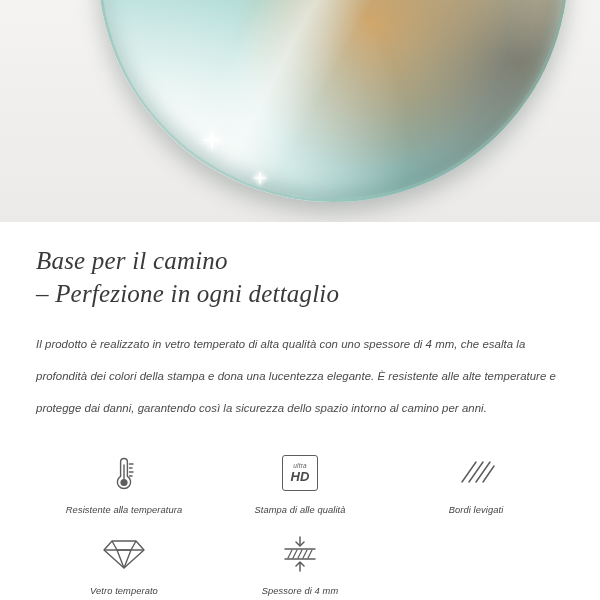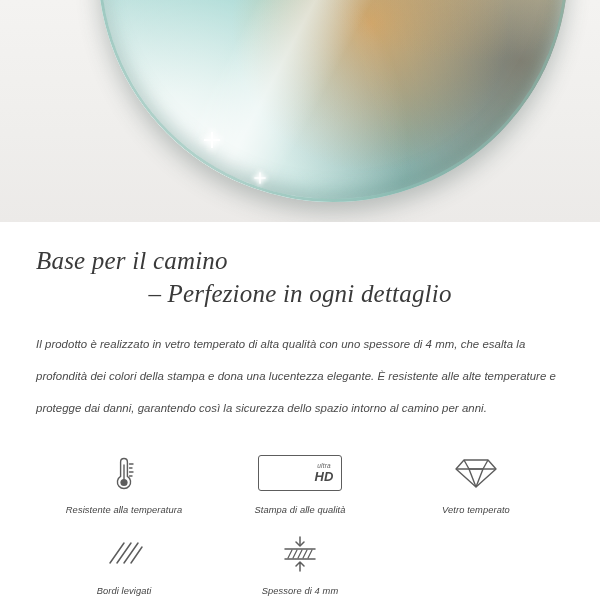--- a/index.html
+++ b/index.html
@@ -103,21 +103,21 @@
   .headline {
     margin: 0;
     padding-top: 22px;
     font-family: "Liberation Serif", serif;
     font-size: 25px;
     line-height: 33px;
     font-weight: 400;
     color: #3a3a3a;
     letter-spacing: 0.2px;
   }
-  .headline .line2 { display: block; text-align: center; }
+  .headline .line2 { display: block; }
   .paragraph {
     margin: 18px 0 0 0;
     font-size: 11.4px;
     line-height: 32px;
     color: #4a4a4a;
     max-width: 536px;
     letter-spacing: 0.05px;
   }
 
   
@@ -150,21 +150,20 @@
   .ultrahd {
     width: 34px;
     height: 34px;
     border: 1.6px solid #5d5d5d;
     border-radius: 3px;
     display: flex;
     flex-direction: column;
     align-items: center;
     justify-content: center;
     line-height: 1;
-    padding-left: 48px;
   }
   .ultrahd .u-top {
     font-size: 6.5px;
     color: #5d5d5d;
     letter-spacing: 0.2px;
   }
   .ultrahd .u-bot {
     font-size: 13px;
     font-weight: bold;
     color: #4a4a4a;
@@ -220,45 +219,45 @@
             <span class="u-top">ultra</span>
             <span class="u-bot">HD</span>
           </div>
         </div>
         <div class="feature-label">Stampa di alle qualità</div>
       </div>
 
 
       <div class="feature">
         <div class="feature-icon">
+          <svg width="40" height="34" viewBox="0 0 40 34">
+            <g fill="none" stroke="#5d5d5d" stroke-width="1.5" stroke-linecap="round">
+              <line x1="6" y1="26" x2="20" y2="6"></line>
+              <line x1="13" y1="26" x2="27" y2="6"></line>
+              <line x1="20" y1="26" x2="34" y2="6"></line>
+              <line x1="27" y1="26" x2="38" y2="10"></line>
+            </g>
+          </svg>
+        </div>
+        <div class="feature-label">Bordi levigati</div>
+      </div>
+
+      <div class="feature">
+        <div class="feature-icon">
           <svg width="42" height="36" viewBox="0 0 42 36">
             <g fill="none" stroke="#5d5d5d" stroke-width="1.4" stroke-linejoin="round">
               <path d="M9 5 H33 L41 14 L21 32 L1 14 Z"></path>
               <path d="M1 14 H41"></path>
               <path d="M9 5 L14 14 L21 32"></path>
               <path d="M33 5 L28 14 L21 32"></path>
               <path d="M14 14 H28"></path>
             </g>
           </svg>
         </div>
         <div class="feature-label">Vetro temperato</div>
-      </div>
-
-      <div class="feature">
-        <div class="feature-icon">
-          <svg width="40" height="34" viewBox="0 0 40 34">
-            <g fill="none" stroke="#5d5d5d" stroke-width="1.5" stroke-linecap="round">
-              <line x1="6" y1="26" x2="20" y2="6"></line>
-              <line x1="13" y1="26" x2="27" y2="6"></line>
-              <line x1="20" y1="26" x2="34" y2="6"></line>
-              <line x1="27" y1="26" x2="38" y2="10"></line>
-            </g>
-          </svg>
-        </div>
-        <div class="feature-label">Bordi levigati</div>
       </div>
 
       <div class="feature">
         <div class="feature-icon">
           <svg width="42" height="40" viewBox="0 0 42 40">
             <g fill="none" stroke="#5d5d5d" stroke-width="1.5" stroke-linecap="round" stroke-linejoin="round">
               <line x1="21" y1="3" x2="21" y2="11"></line>
               <polyline points="17,8 21,12 25,8"></polyline>
               <line x1="6" y1="15" x2="36" y2="15"></line>
               <line x1="6" y1="25" x2="36" y2="25"></line>

